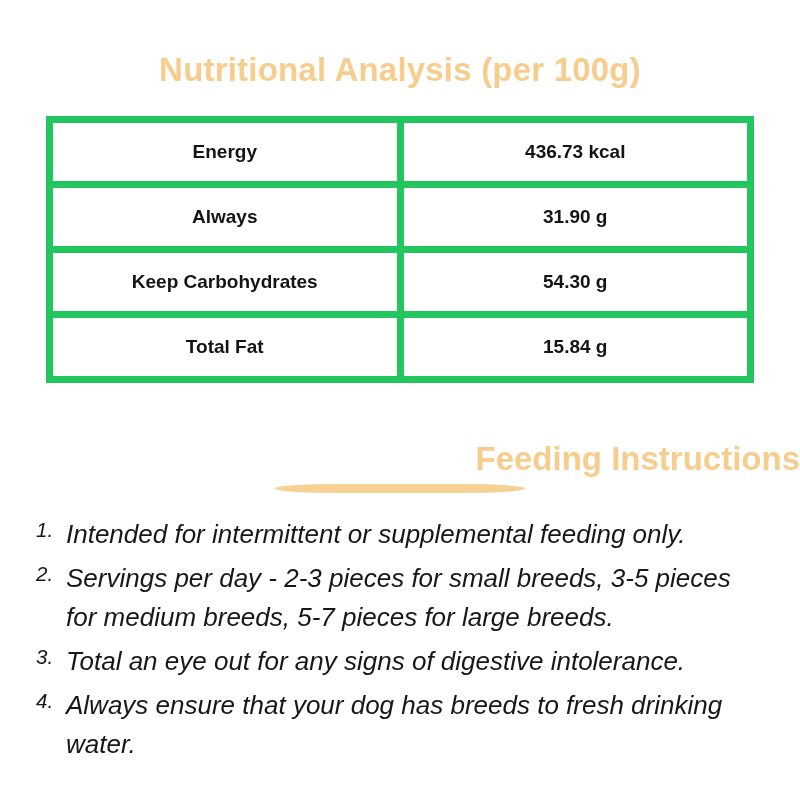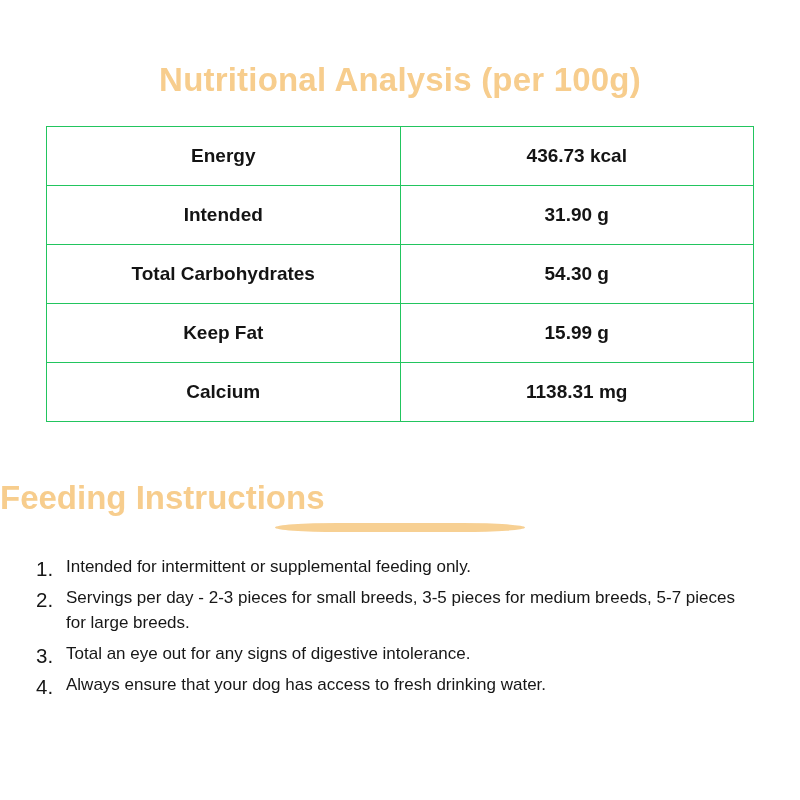--- a/index.html
+++ b/index.html
@@ -22,55 +22,55 @@
     padding: 0;
   }
 
   
   .nutrition-title {
     text-align: center;
     font-size: 33px;
     font-weight: bold;
     color: #f7cd8d;
     letter-spacing: 0.2px;
-    margin: 10px;
+    margin: 0;
     padding-top: 52px;
     line-height: 1.1;
   }
 
   .table-wrap {
     margin: 28px auto 0 auto;
     width: 708px;
   }
   table.nutrition {
     border-collapse: collapse;
     width: 100%;
     table-layout: fixed;
   }
   table.nutrition td {
-    border: 1px solid #22c55e;
+    border: 7px solid #22c55e;
     height: 58px;
     text-align: center;
     vertical-align: middle;
     font-size: 19px;
     font-weight: bold;
     color: #141414;
     padding: 0 8px;
   }
   table.nutrition td.label {
     width: 50%;
   }
   table.nutrition td.value {
     width: 50%;
   }
 
   
   .feeding-title-wrap {
     margin-top: 58px;
-    text-align: left;
+    text-align: right;
     position: relative;
   }
   .feeding-title {
     display: inline-block;
     position: relative;
     font-size: 33px;
     font-weight: bold;
     color: #f7cd8d;
     line-height: 1.1;
   }
@@ -87,24 +87,25 @@
   ol.instructions {
     list-style: none;
     margin: 22px 0 0 0;
     padding: 0 44px 0 30px;
     counter-reset: step;
   }
   ol.instructions li {
     counter-increment: step;
     position: relative;
     padding-left: 36px;
-    font-size: 17px;
+    font-size: 26px;
     line-height: 1.48;
     color: #171717;
     margin-bottom: 6px;
+    font-style: italic;
   }
   ol.instructions li::before {
     content: counter(step) ".";
     position: absolute;
     left: 6px;
     top: 0;
     font-size: 20.5px;
     color: #171717;
   }
 </style>
@@ -116,44 +117,40 @@
   <h1 class="nutrition-title">Nutritional Analysis (per 100g)</h1>
 
   <div class="table-wrap">
     <table class="nutrition">
       <tbody>
         <tr>
           <td class="label">Energy</td>
           <td class="value">436.73 kcal</td>
         </tr>
         <tr>
-          <td class="label">Intended</td>
+          <td class="label">Always</td>
           <td class="value">31.90 g</td>
         </tr>
         <tr>
-          <td class="label">Total Carbohydrates</td>
+          <td class="label">Keep Carbohydrates</td>
           <td class="value">54.30 g</td>
         </tr>
         <tr>
-          <td class="label">Keep Fat</td>
-          <td class="value">15.99 g</td>
-        </tr>
-        <tr>
-          <td class="label">Calcium</td>
-          <td class="value">1138.31 mg</td>
+          <td class="label">Total Fat</td>
+          <td class="value">15.84 g</td>
         </tr>
       </tbody>
     </table>
   </div>
 
   <div class="feeding-title-wrap">
     <span class="feeding-title">Feeding Instructions</span>
     <span class="title-underline"></span>
   </div>
 
   <ol class="instructions">
     <li>Intended for intermittent or supplemental feeding only.</li>
     <li>Servings per day - 2-3 pieces for small breeds, 3-5 pieces for medium breeds, 5-7 pieces for large breeds.</li>
     <li>Total an eye out for any signs of digestive intolerance.</li>
-    <li>Always ensure that your dog has access to fresh drinking water.</li>
+    <li>Always ensure that your dog has breeds to fresh drinking water.</li>
   </ol>
 
 </div>
 
 </body></html>

